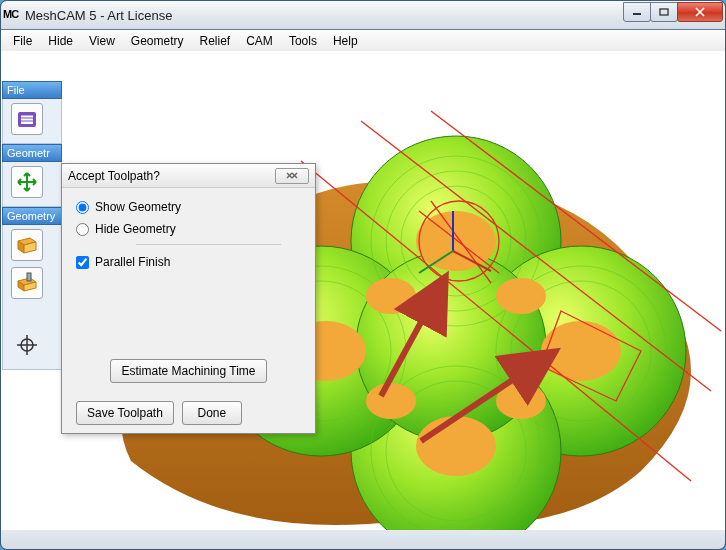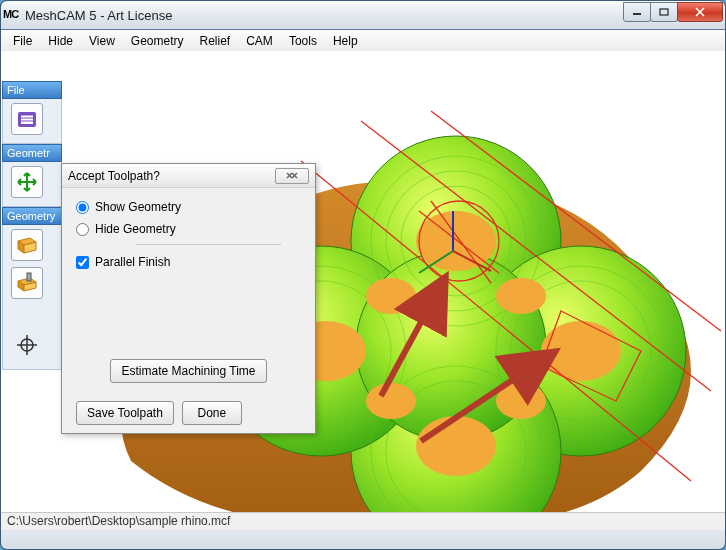--- a/index.html
+++ b/index.html
@@ -238,19 +238,16 @@
       <div style="text-align:center;margin-bottom:6px">
         <button class="btn">Estimate Machining Time</button>
       </div>
       <div class="dlg-actions">
         <button class="btn">Save Toolpath</button>
         <button class="btn" style="min-width:60px">Done</button>
       </div>
     </div>
   </div>
 
-  <div class="statusbar">
-    <span>C:\Users\robert\Desktop\sample rhino.mcf</span>
-  </div>
 </div>
 
 <div class="bottom-border"></div>
 <div class="outer-border"></div>
 
 </body></html>

